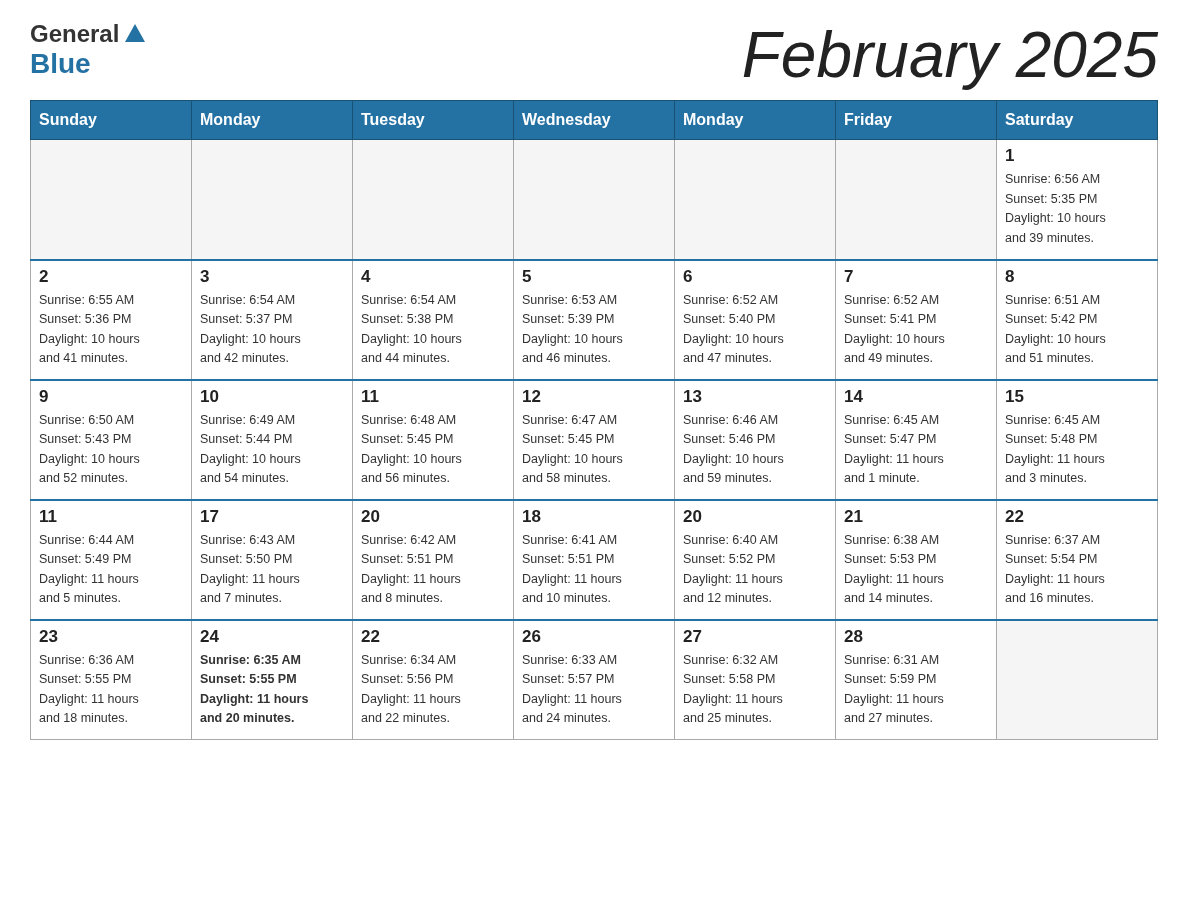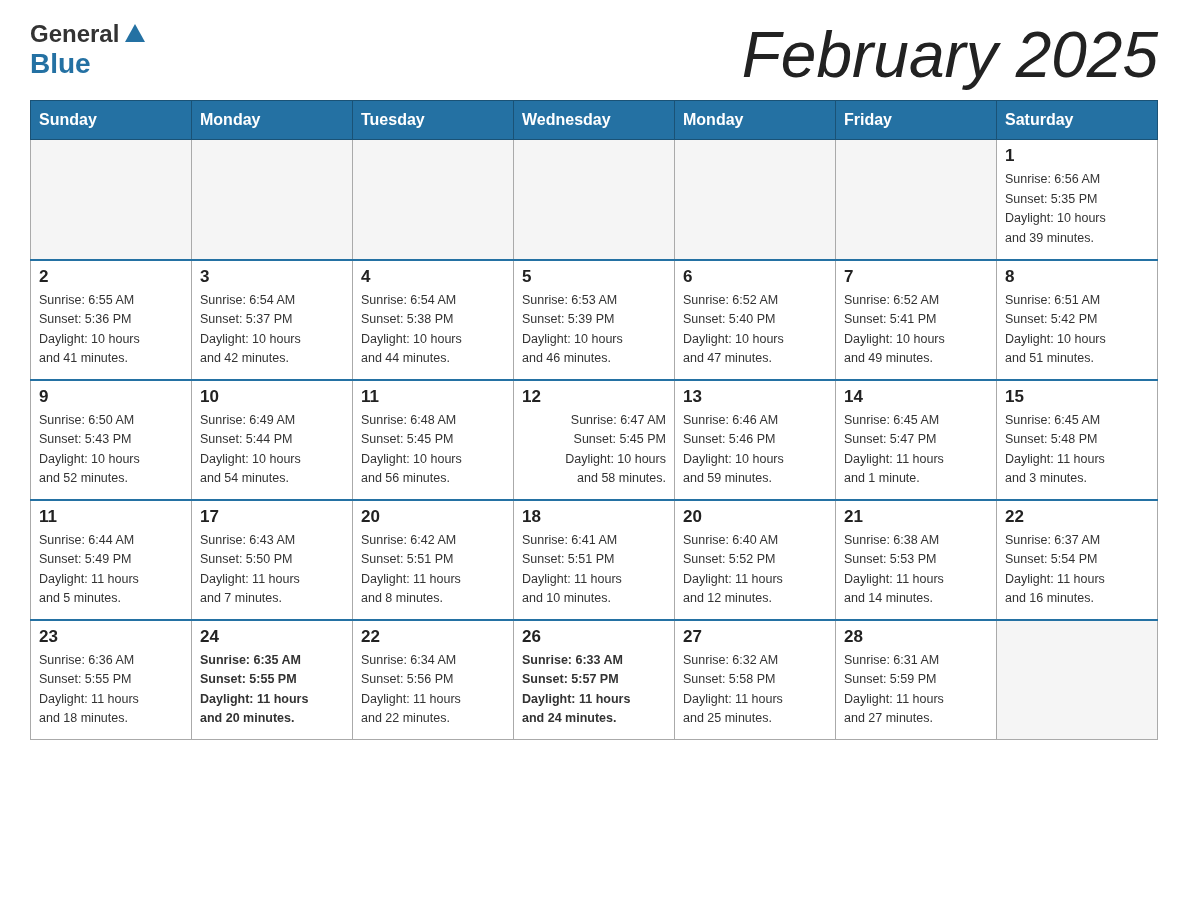--- a/index.html
+++ b/index.html
@@ -204,21 +204,21 @@
         </td>
         <td>
           <div class="day-number">11</div>
           <div class="day-info" style="white-space: pre-line;">Sunrise: 6:48 AM
 Sunset: 5:45 PM
 Daylight: 10 hours
 and 56 minutes.</div>
         </td>
         <td>
           <div class="day-number">12</div>
-          <div class="day-info" style="white-space: pre-line; text-align: right;">Sunrise: 6:47 AM
+          <div class="day-info" style="white-space: pre-line;">Sunrise: 6:47 AM
 Sunset: 5:45 PM
 Daylight: 10 hours
 and 58 minutes.</div>
         </td>
         <td>
           <div class="day-number">13</div>
           <div class="day-info" style="white-space: pre-line;">Sunrise: 6:46 AM
 Sunset: 5:46 PM
 Daylight: 10 hours
 and 59 minutes.</div>
@@ -306,21 +306,21 @@
         </td>
         <td>
           <div class="day-number">22</div>
           <div class="day-info" style="white-space: pre-line;">Sunrise: 6:34 AM
 Sunset: 5:56 PM
 Daylight: 11 hours
 and 22 minutes.</div>
         </td>
         <td>
           <div class="day-number">26</div>
-          <div class="day-info" style="white-space: pre-line; font-weight: bold;">Sunrise: 6:33 AM
+          <div class="day-info" style="white-space: pre-line;">Sunrise: 6:33 AM
 Sunset: 5:57 PM
 Daylight: 11 hours
 and 24 minutes.</div>
         </td>
         <td>
           <div class="day-number">27</div>
           <div class="day-info" style="white-space: pre-line;">Sunrise: 6:32 AM
 Sunset: 5:58 PM
 Daylight: 11 hours
 and 25 minutes.</div>

